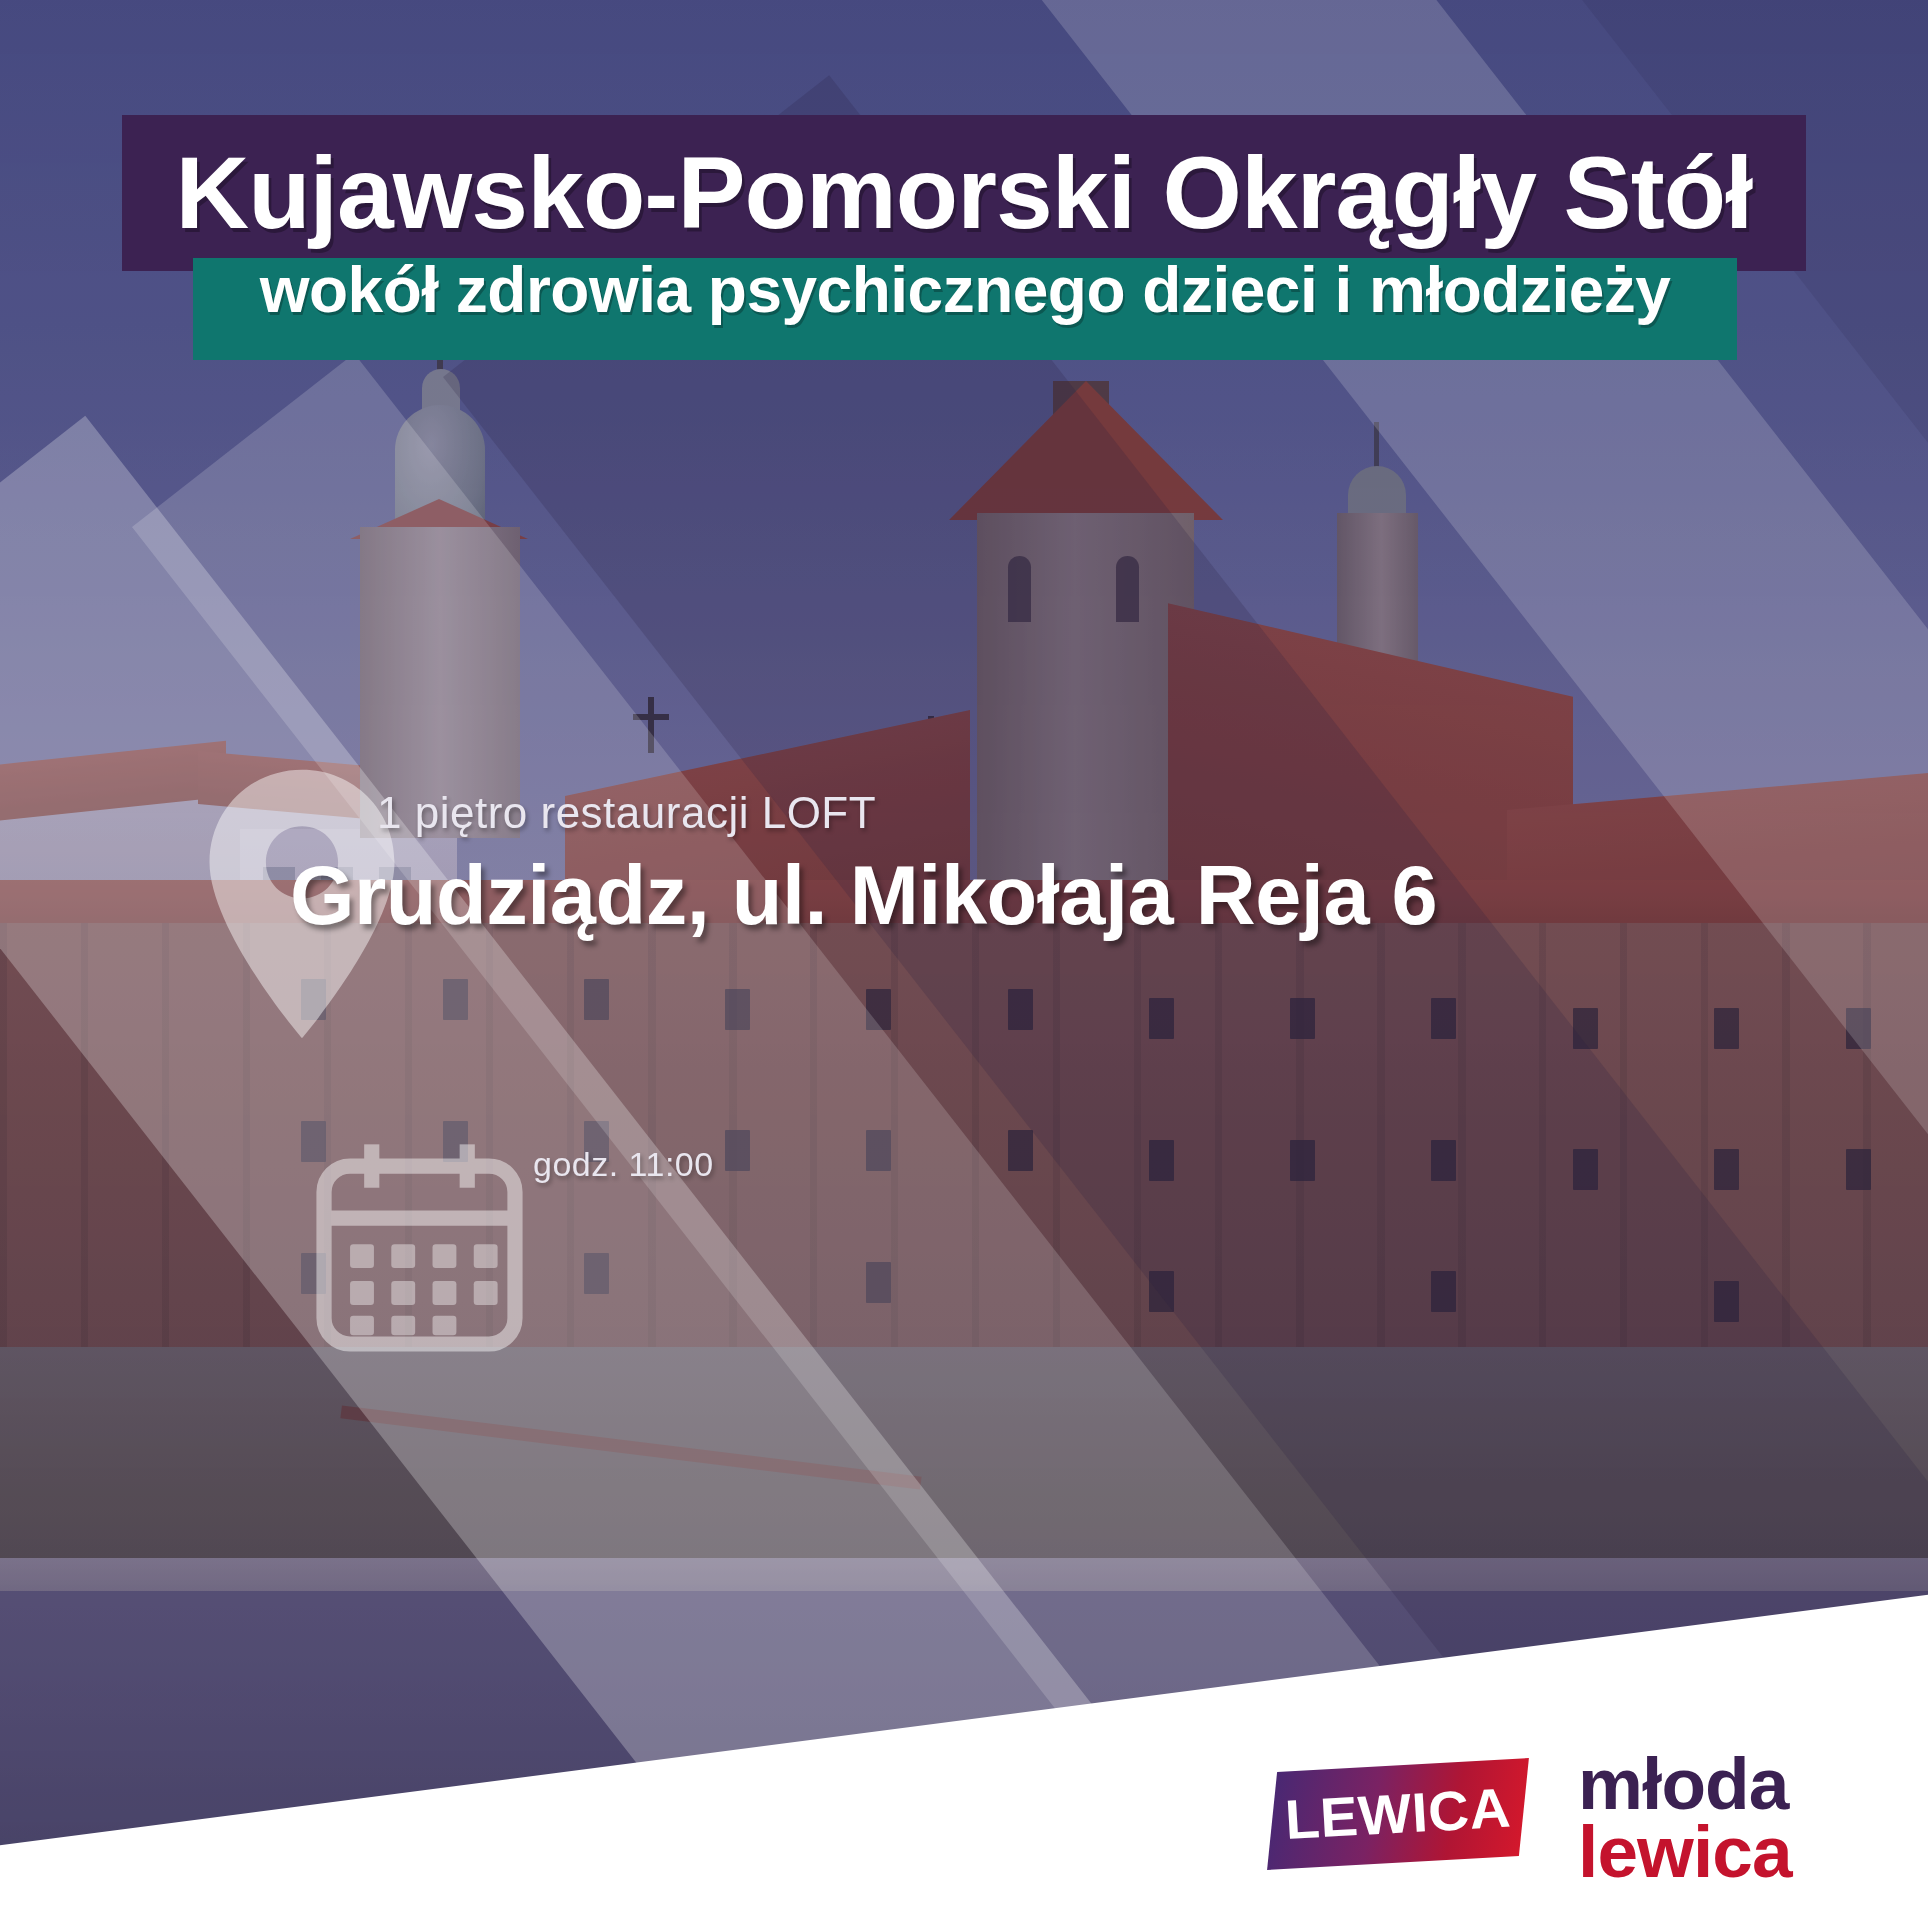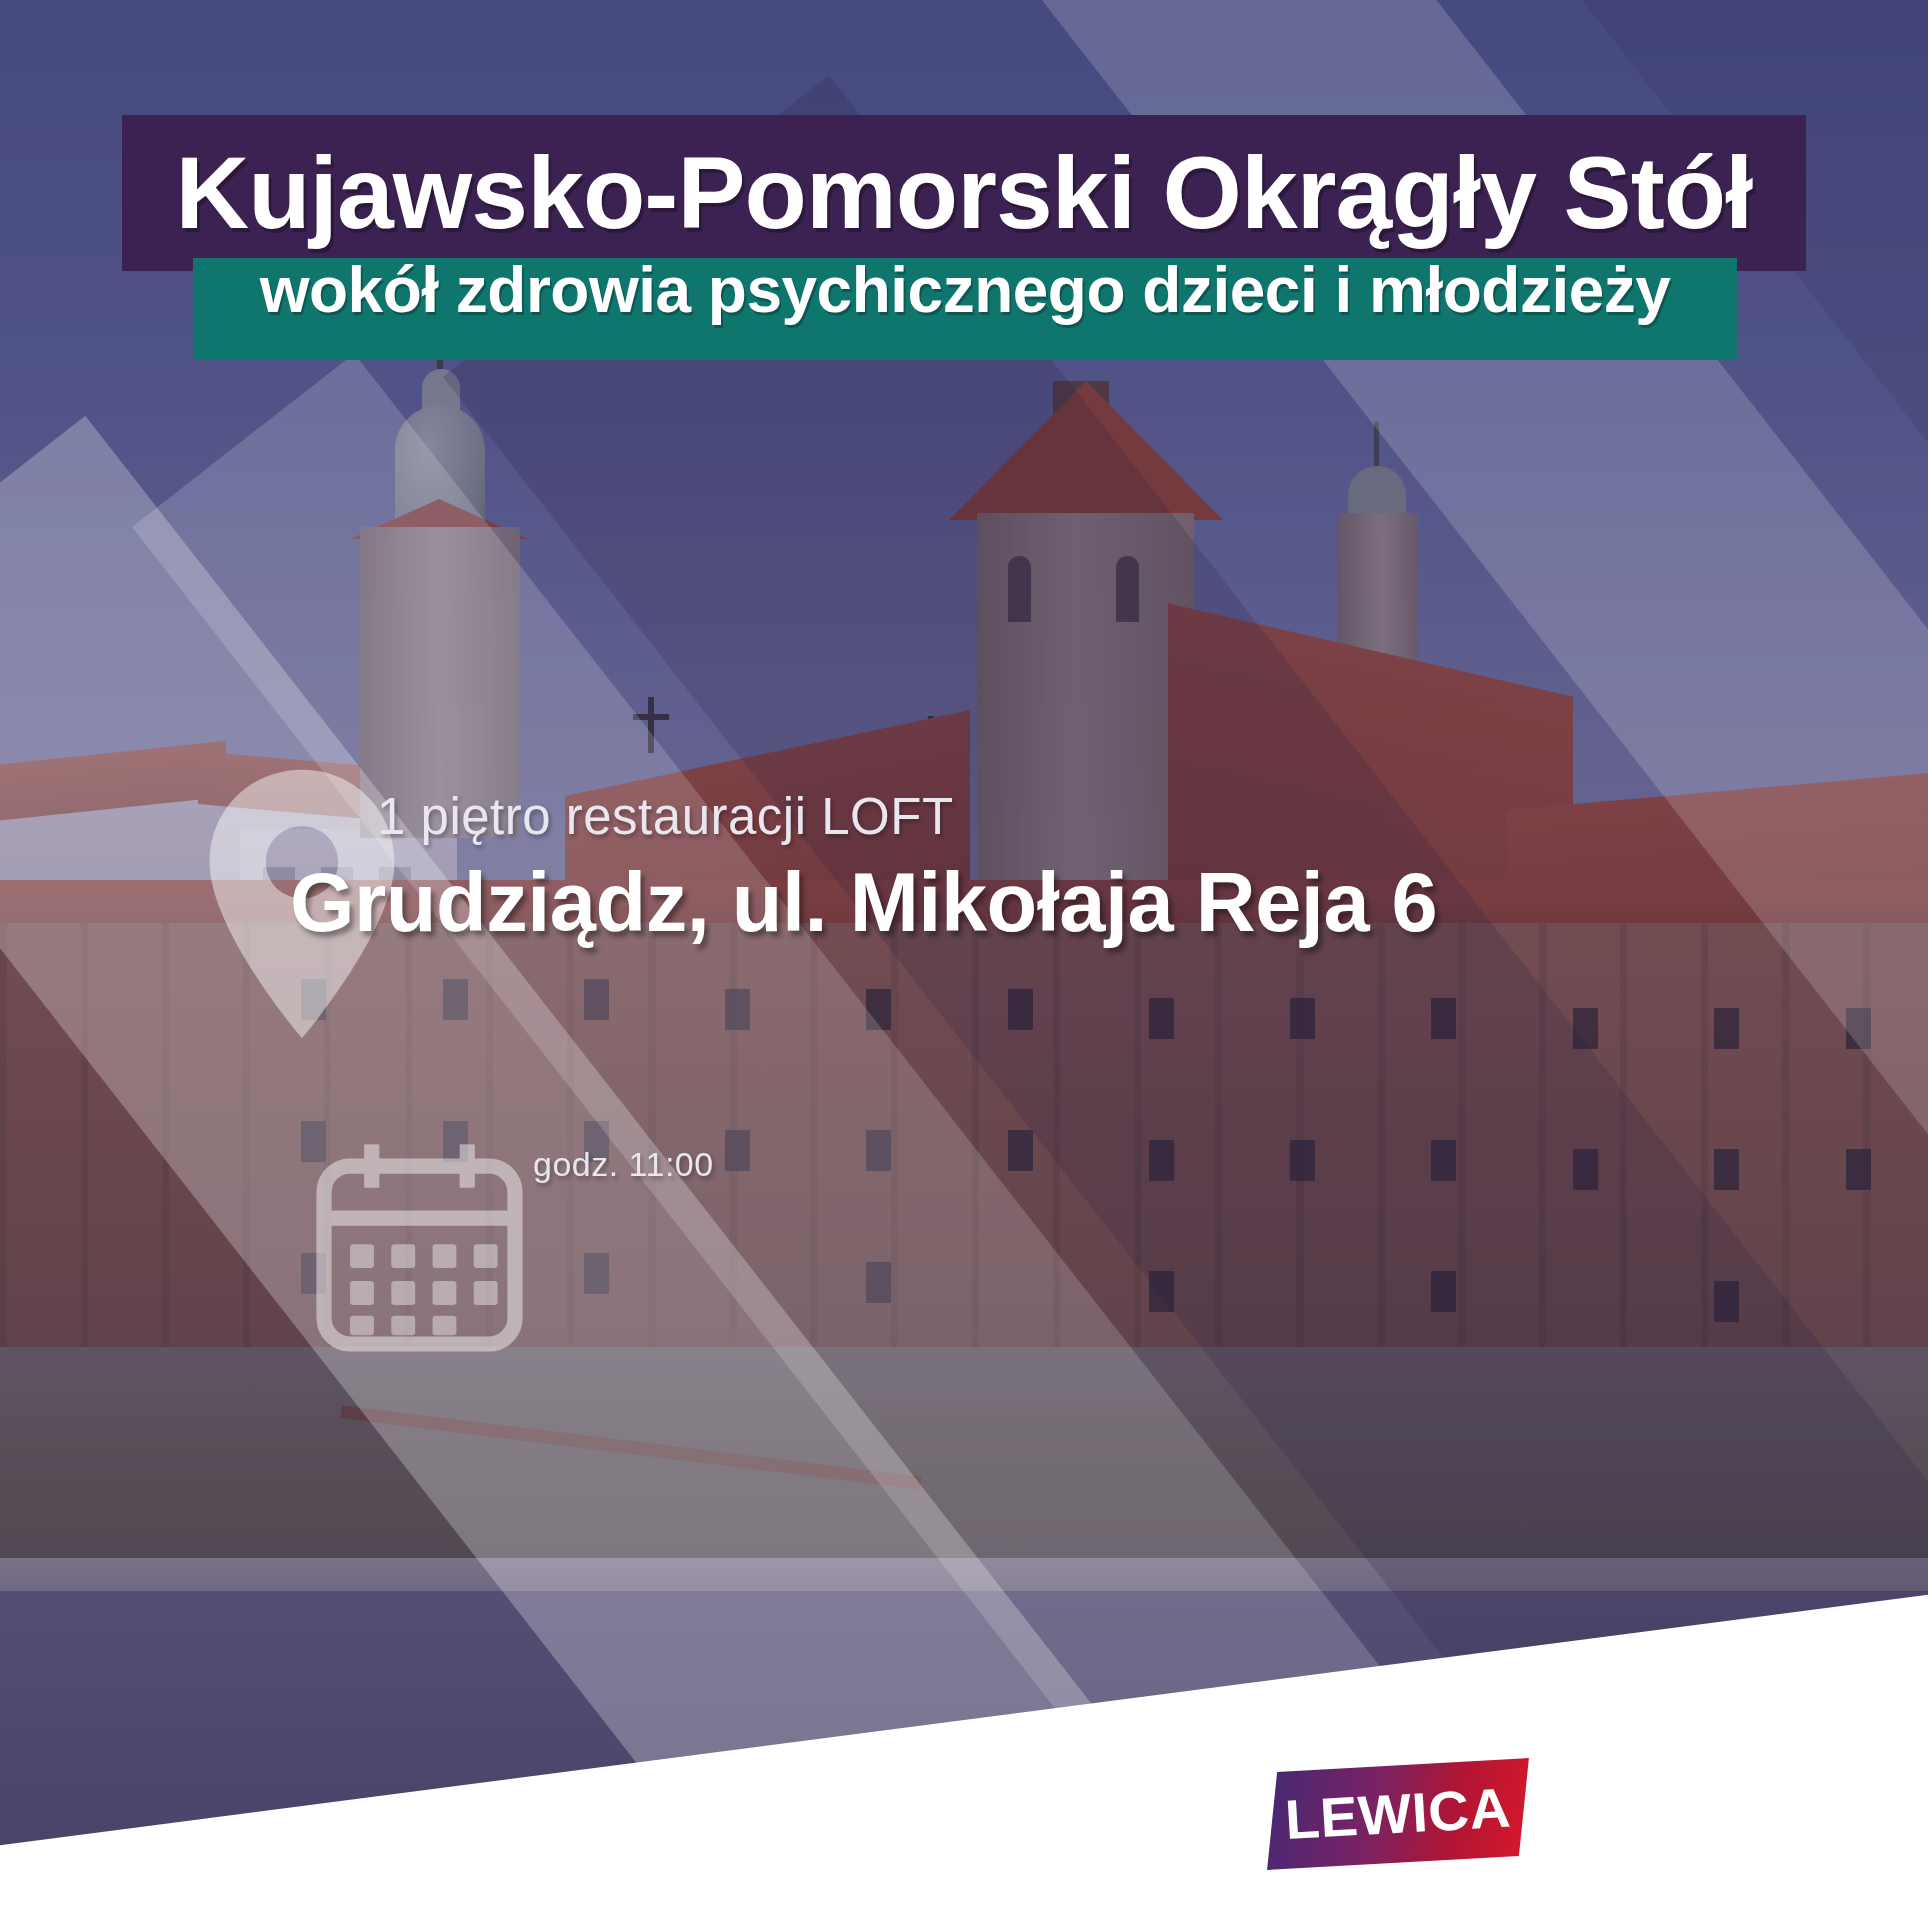--- a/index.html
+++ b/index.html
@@ -203,21 +203,21 @@
   
   .locBlock{position:absolute;left:217px;top:791px;width:1507px;}
   .pinIcon{
     position:absolute;left:-28px;top:-28px;width:226px;height:282px;
     opacity:.55;
   }
   .locSmall{
     position:relative;
     margin-left:160px;
     color:#e9e6ef;
-    font-size:51px;
+    font-size:44px;
     font-weight:400;
     letter-spacing:0.5px;
     line-height:1;
     text-shadow:1.9px 2.8px 4.7px rgba(0,0,0,.30);
   }
   .locBig{
     position:relative;
     margin-left:73px;
     margin-top:17px;
     color:#ffffff;
@@ -431,16 +431,20 @@
         <rect x="56" y="81" width="11" height="9" rx="1.5"></rect>
       </g>
     </svg>
     <div class="dateSmall">godz. 11:00</div>
   </div>
 
   <div class="logos">
     <div class="lewicaBox">
       <span>LEWICA</span>
     </div>
+    <div class="mlodaBlock">
+      <span class="l1">młoda</span>
+      <span class="l2">lewica</span>
+    </div>
   </div>
 
 </div>
 
 
 </body></html>

